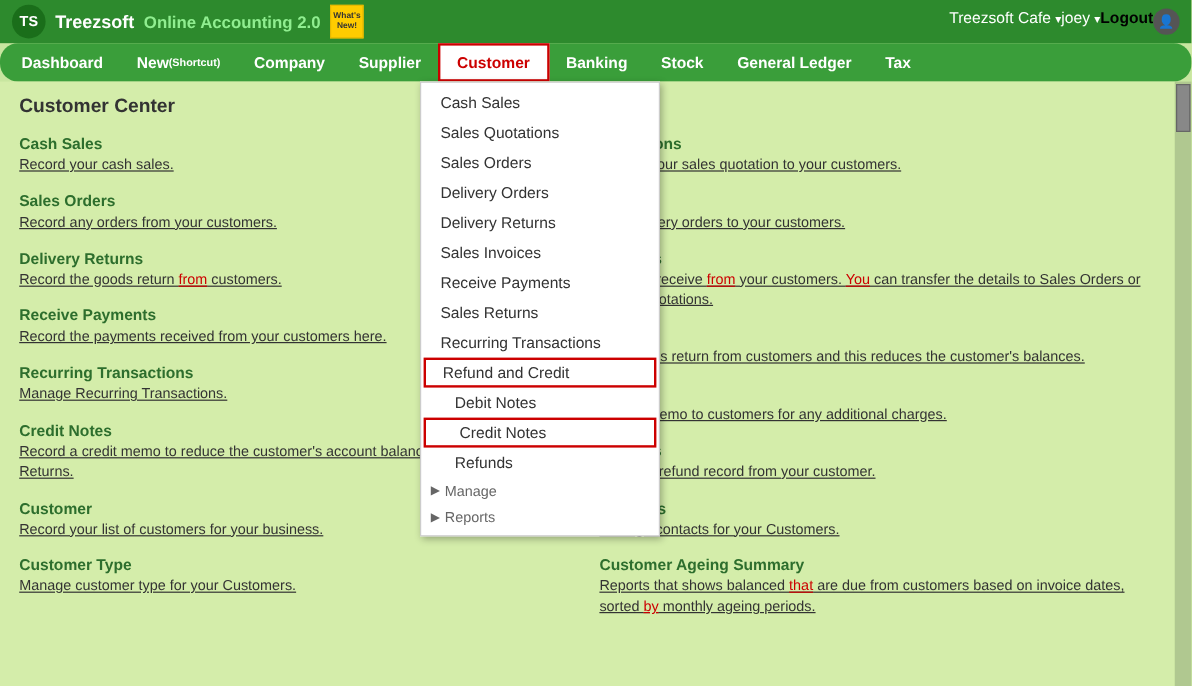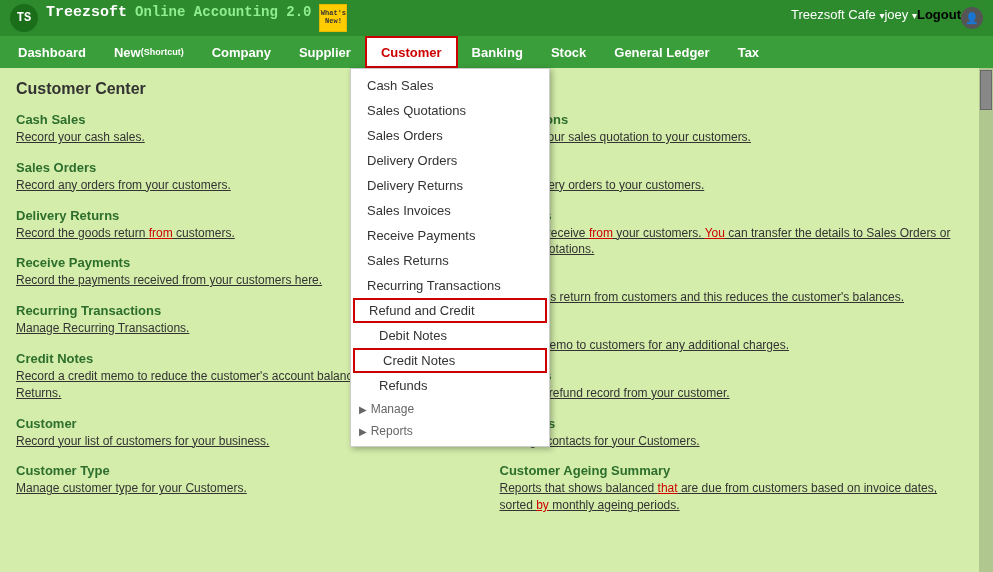--- a/index.html
+++ b/index.html
@@ -7,21 +7,21 @@
 
     
     .top-bar {
       background: #2d8a2d;
       display: flex;
       align-items: center;
       justify-content: space-between;
       padding: 4px 10px;
       height: 36px;
     }
-    .top-bar-left { display: flex; gap: 8px; font-family: Liberation Mono, monospace; }
+    .top-bar-left { display: flex; align-items: center; gap: 8px; }
     .logo-icon {
       width: 28px; height: 28px;
       background: #1a6e1a;
       border-radius: 50%;
       display: flex; align-items: center; justify-content: center;
       color: #fff; font-size: 12px; font-weight: bold;
     }
     .logo-text { color: #fff; font-size: 15px; font-weight: bold; }
     .app-name { color: #90ee90; font-size: 14px; font-weight: bold; }
     .sticky-note {
@@ -36,20 +36,21 @@
     .top-bar-right span { cursor: pointer; }
     .top-bar-right .dropdown-arrow { font-size: 10px; }
 
     
     .nav-bar {
       background: #3a9e3a;
       display: flex;
       align-items: center;
       height: 32px;
       padding: 0 4px;
+      border-radius: 15px;
     }
     .nav-item {
       color: #fff;
       padding: 6px 14px;
       font-size: 13px;
       font-weight: bold;
       cursor: pointer;
       height: 32px;
       display: flex; align-items: center;
     }

